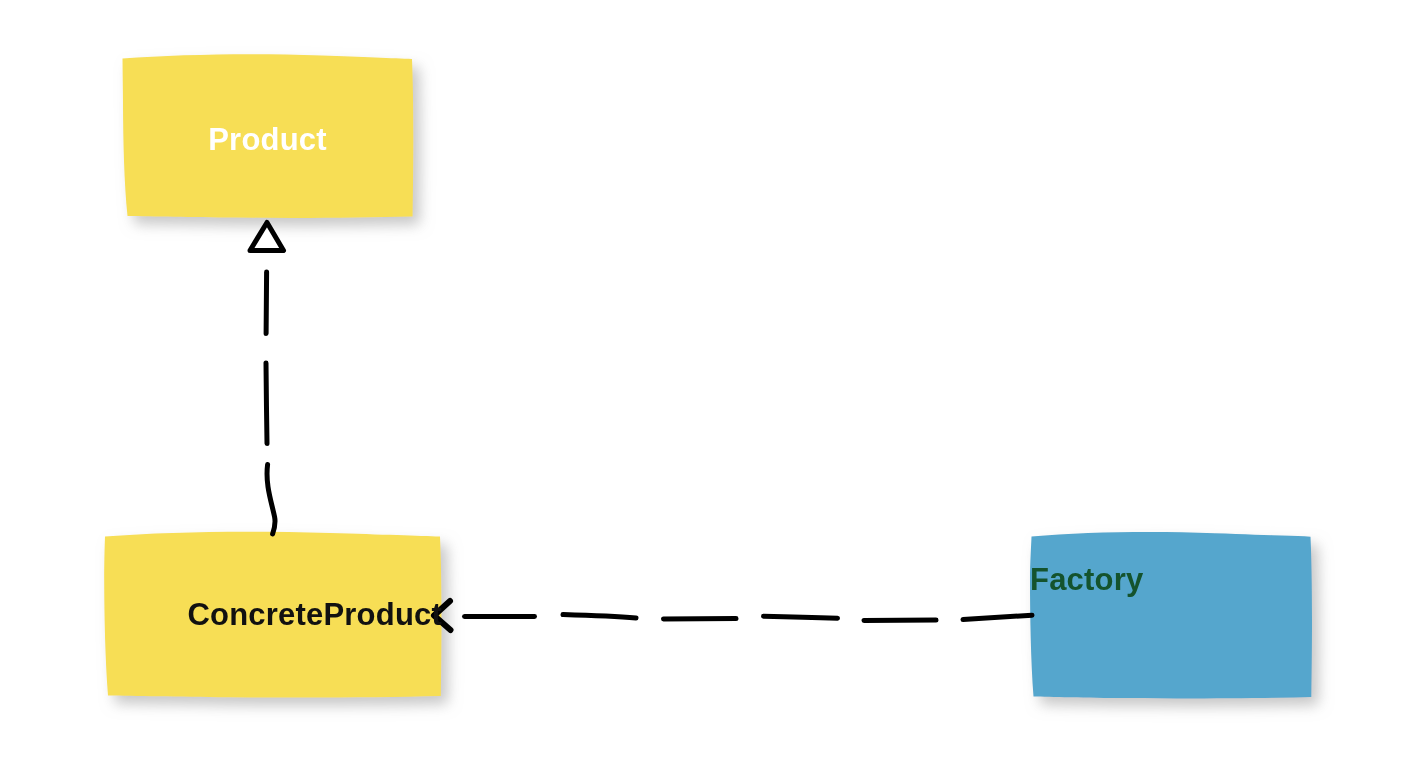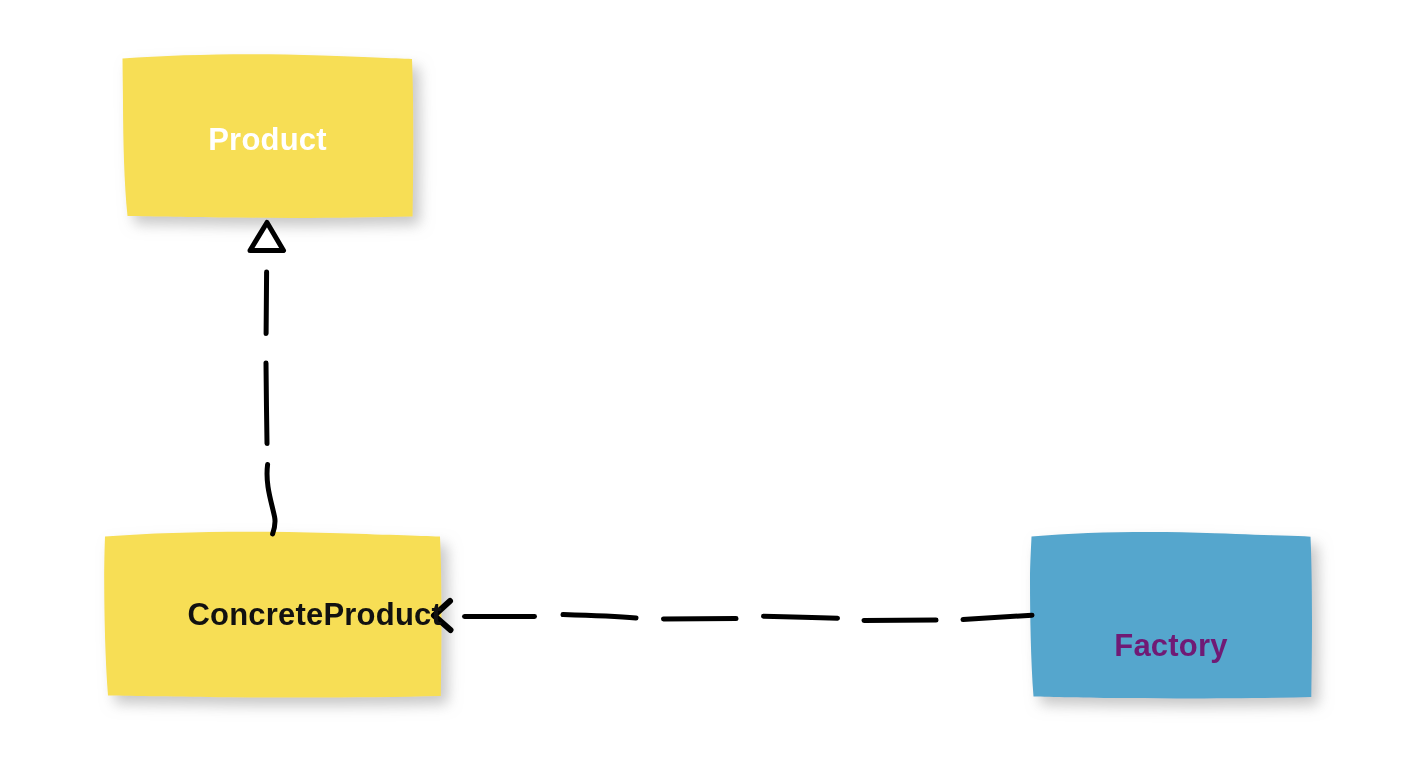--- a/index.html
+++ b/index.html
@@ -48,25 +48,24 @@
     left: 104px;
     top: 597px;
     width: 338px;
     text-align: right;
     font-size: 31px;
     color: #111111;
     letter-spacing: 0.2px;
   }
   #label-factory {
     left: 1030px;
-    top: 628px;
+    top: 562px;
     width: 282px;
-    text-align: center;
     font-size: 31px;
-    color: #701a75;
+    color: #14532d;
     letter-spacing: 0.2px;
   }
 </style>
 </head>
 <body>
 
 <div id="canvas">
 
   <svg id="diagram-svg" viewBox="0 0 1422 776" xmlns="http://www.w3.org/2000/svg">
     <defs>

